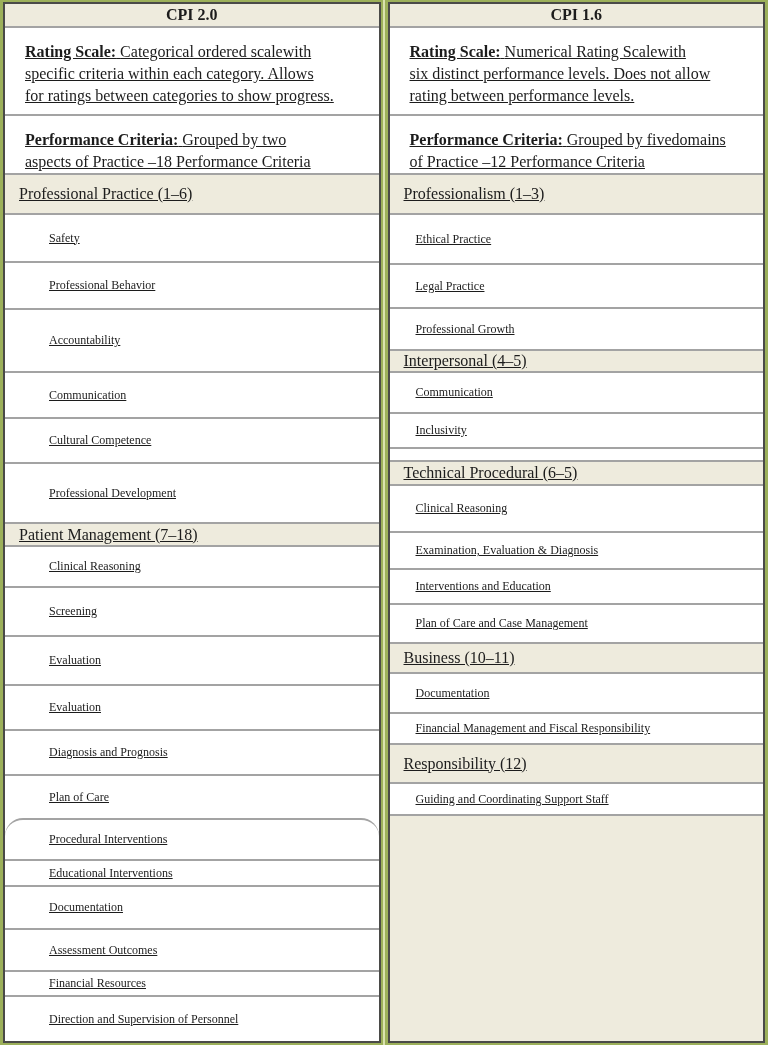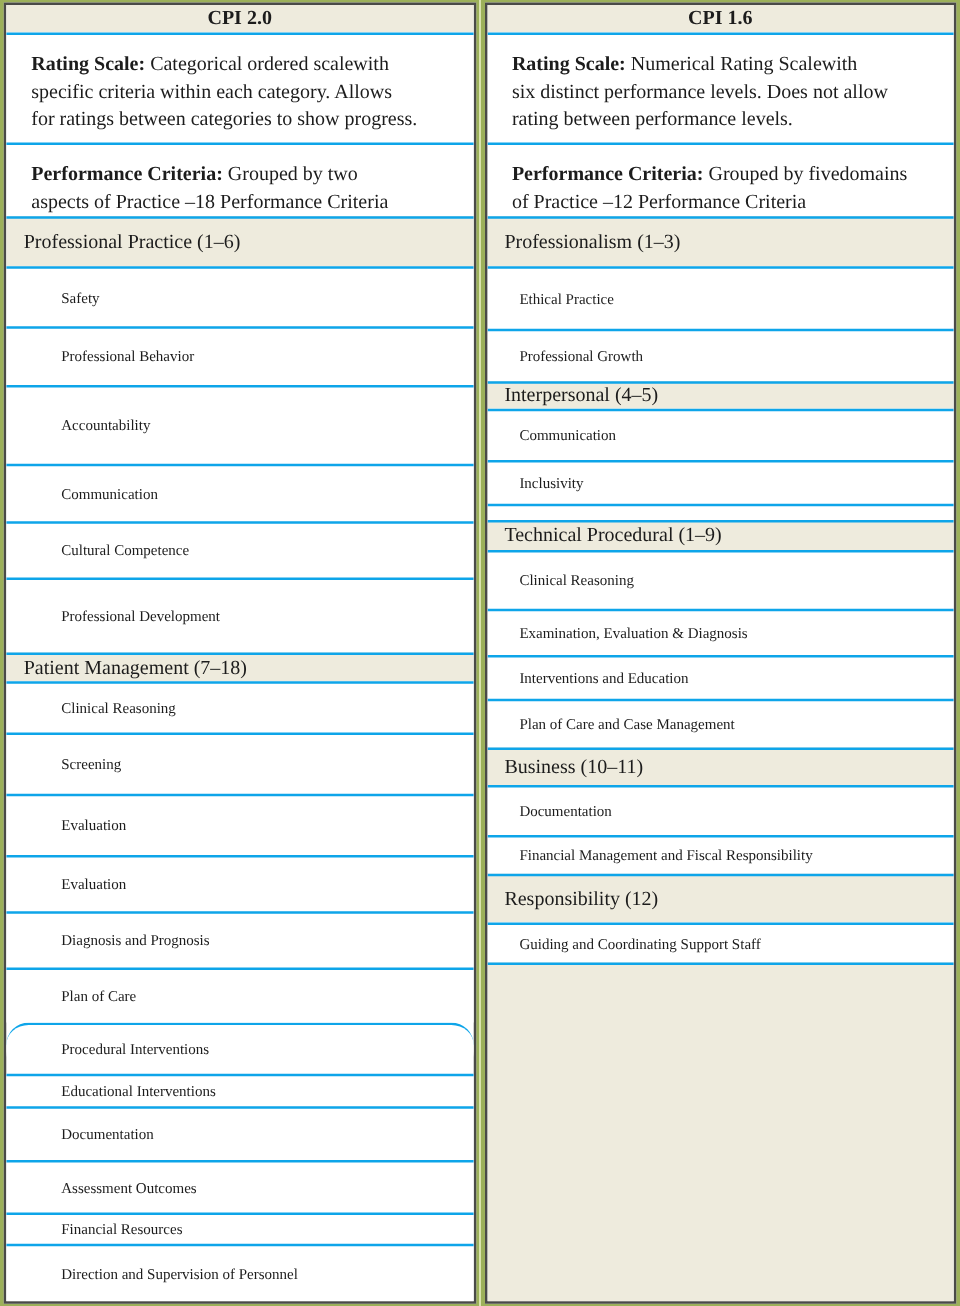--- a/index.html
+++ b/index.html
@@ -36,21 +36,21 @@
     border: 2px solid #4a4a48;
     background: #ffffff;
     overflow: hidden;
   }
 
   .row {
     flex: 0 0 auto;
     background: #ffffff;
     overflow: hidden;
   }
-  .row + .row, .rows .row:first-child { border-top: 2px solid #0ea5e9; }
+  .row + .row, .rows .row:first-child { border-top: 2px solid #a3a3a3; text-decoration: underline; }
 
   .rows {
     flex: 1 1 auto;
     min-height: 0;
     display: flex;
     flex-direction: column;
   }
 
   .header {
     height: 22px;
@@ -190,35 +190,38 @@
       <span class="t">Grouped by fivedomains
 of Practice –12 Performance Criteria</span>
     </div>
     <div class="rows">
         <div class="row section" style="flex: 0 0 40px; height: 40px;">
           <span>Professionalism (1–3)</span>
         </div>
         <div class="row item" style="flex: 0 0 50px; height: 50px;">
           <span>Ethical Practice</span>
         </div>
+        <div class="row item" style="flex: 0 0 44px; height: 44px;">
+          <span>Legal Practice</span>
+        </div>
         <div class="row item" style="flex: 0 0 42px; height: 42px;">
           <span>Professional Growth</span>
         </div>
         <div class="row section" style="flex: 0 0 22px; height: 22px;">
           <span>Interpersonal (4–5)</span>
         </div>
         <div class="row item" style="flex: 0 0 41px; height: 41px;">
           <span>Communication</span>
         </div>
         <div class="row item" style="flex: 0 0 35px; height: 35px;">
           <span>Inclusivity</span>
         </div>
         <div class="row spacer" style="flex: 0 0 13px; height: 13px;"></div>
         <div class="row section" style="flex: 0 0 24px; height: 24px;">
-          <span>Technical Procedural (1–9)</span>
+          <span>Technical Procedural (6–5)</span>
         </div>
         <div class="row item" style="flex: 0 0 47px; height: 47px;">
           <span>Clinical Reasoning</span>
         </div>
         <div class="row item" style="flex: 0 0 37px; height: 37px;">
           <span>Examination, Evaluation &amp; Diagnosis</span>
         </div>
         <div class="row item" style="flex: 0 0 35px; height: 35px;">
           <span>Interventions and Education</span>
         </div>

